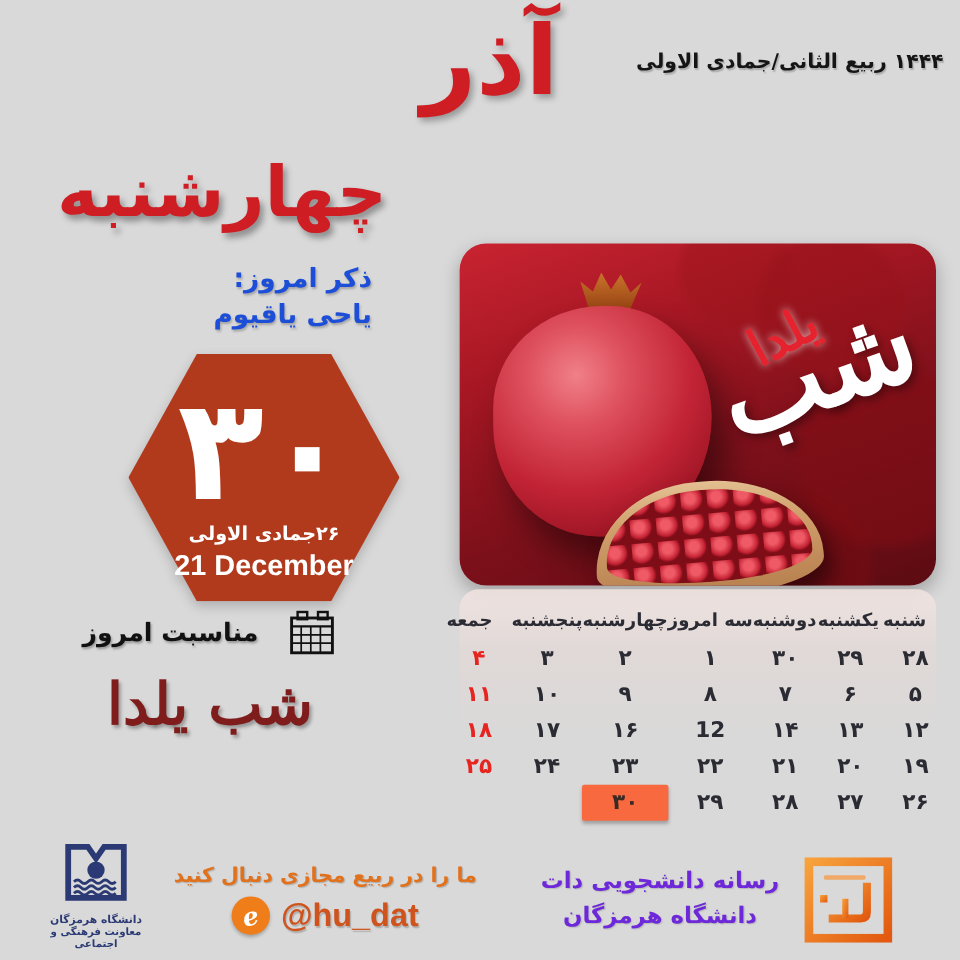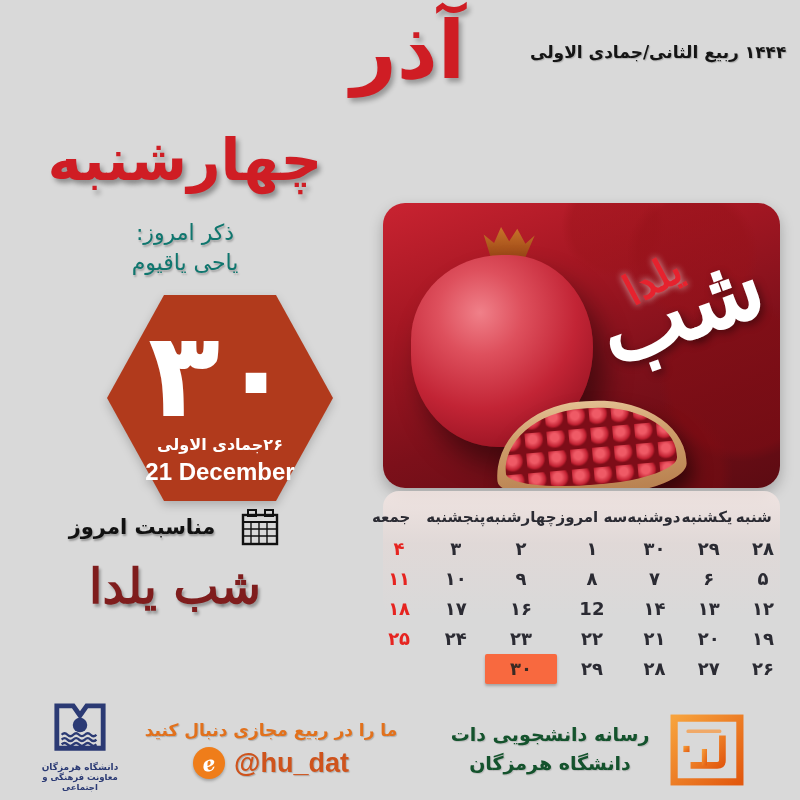--- a/index.html
+++ b/index.html
@@ -13,22 +13,22 @@
   .month-name{position:absolute;left:328px;top:-8px;width:160px;text-align:center;
               font-size:80px;font-weight:700;color:#cf1d24;line-height:118px;
               text-shadow:3px 4px 5px rgba(0,0,0,.3);}
   .hijri-line{position:absolute;left:482px;top:42px;width:306px;direction:rtl;text-align:left;
               font-size:17px;font-weight:700;color:#151515;text-shadow:1px 1px 1px rgba(0,0,0,.2);margin-left:48px;}
 
   
   .weekday-big{position:absolute;left:25px;top:110px;width:320px;text-align:center;direction:rtl;
                font-size:58px;font-weight:700;color:#cf1d24;line-height:100px;
                text-shadow:3px 4px 5px rgba(0,0,0,.35);}
-  .zekr{position:absolute;left:60px;top:218px;width:250px;text-align:center;direction:rtl;
-        color:#0f766e;font-weight:400;font-size:22px;line-height:30px;
+  .zekr{position:absolute;left:60px;top:218px;width:250px;direction:rtl;
+        color:#1d4ed8;font-weight:700;font-size:22px;line-height:30px;
         text-shadow:1px 2px 2px rgba(0,0,0,.25);}
   .hex-wrap{position:absolute;left:107px;top:295px;width:226px;height:206px;
             filter:drop-shadow(0 4px 5px rgba(0,0,0,.2));}
   .hex-wrap svg{position:absolute;left:0;top:0;}
   .hex-day{position:absolute;left:0;top:8px;width:226px;height:145px;text-align:center;
            font-size:118px;line-height:145px;font-weight:700;color:#ffffff;}
   .hex-hijri{position:absolute;left:0;top:140px;width:226px;text-align:center;direction:rtl;
              font-size:16px;font-weight:700;color:#ffffff;}
   .hex-greg{position:absolute;left:0;top:163px;width:226px;text-align:center;
             font-family:"Liberation Sans",sans-serif;font-size:24px;font-weight:700;color:#ffffff;}
@@ -92,21 +92,21 @@
   .follow-text{direction:rtl;font-size:17px;font-weight:700;color:#e2711c;
                text-shadow:1px 1px 1px rgba(0,0,0,.2);}
   .handle-row{margin-top:7px;display:flex;align-items:center;justify-content:center;gap:9px;}
   .eitaa{width:32px;height:32px;border-radius:50%;background:#ef7d1a;display:flex;
          align-items:center;justify-content:center;box-shadow:0 2px 3px rgba(0,0,0,.25);}
   .eitaa span{color:#fff;font-size:21px;font-weight:700;font-style:italic;transform:rotate(-12deg);
               font-family:"DejaVu Serif",serif;line-height:1;}
   .handle{font-family:"Liberation Sans",sans-serif;font-size:27px;font-weight:700;color:#cf531c;
           text-shadow:1px 1px 1px rgba(0,0,0,.2);}
   .media{position:absolute;left:430px;top:720px;width:240px;text-align:center;direction:rtl;
-         color:#14532d;font-weight:700;font-size:19px;line-height:29px;
+         color:#6d28d9;font-weight:700;font-size:19px;line-height:29px;
          text-shadow:1px 1px 1px rgba(0,0,0,.15);}
   .dat-logo{position:absolute;left:670px;top:714px;width:74px;height:72px;}
 </style>
 </head>
 <body>
 
 <div class="page">
 
   <div class="month-name">آذر</div>
   <div class="hijri-line">۱۴۴۴ ربیع الثانی/جمادی الاولی</div>

